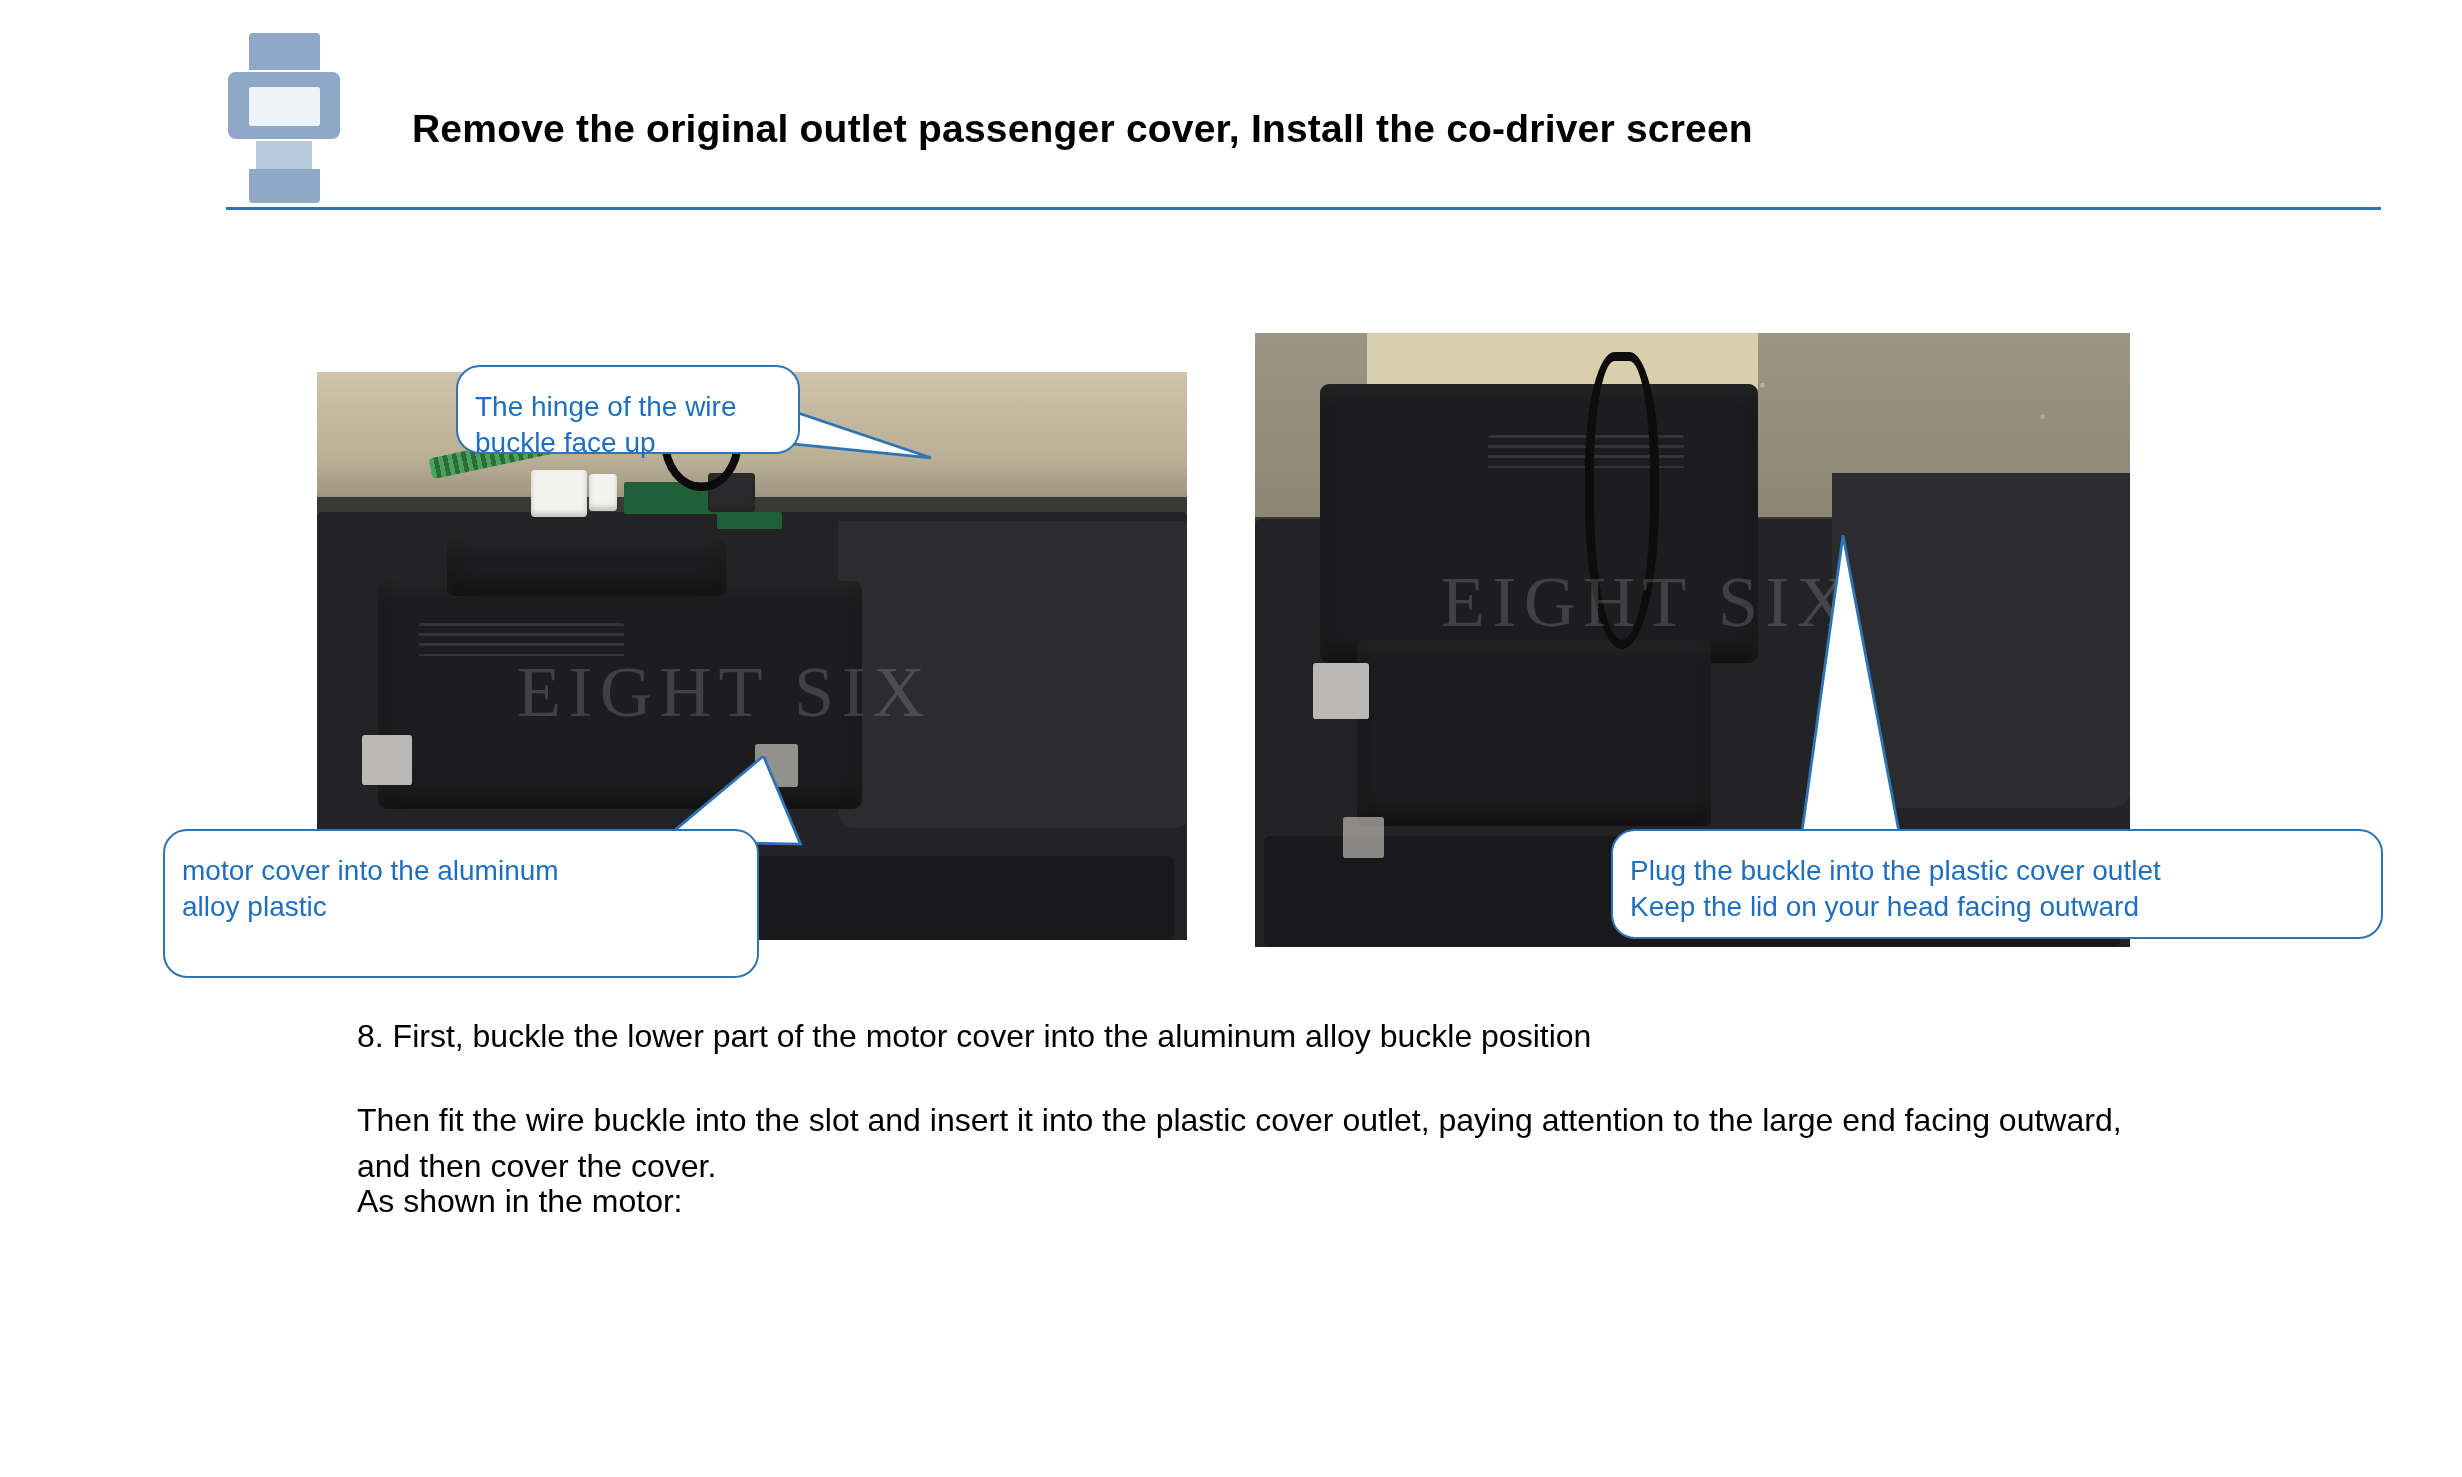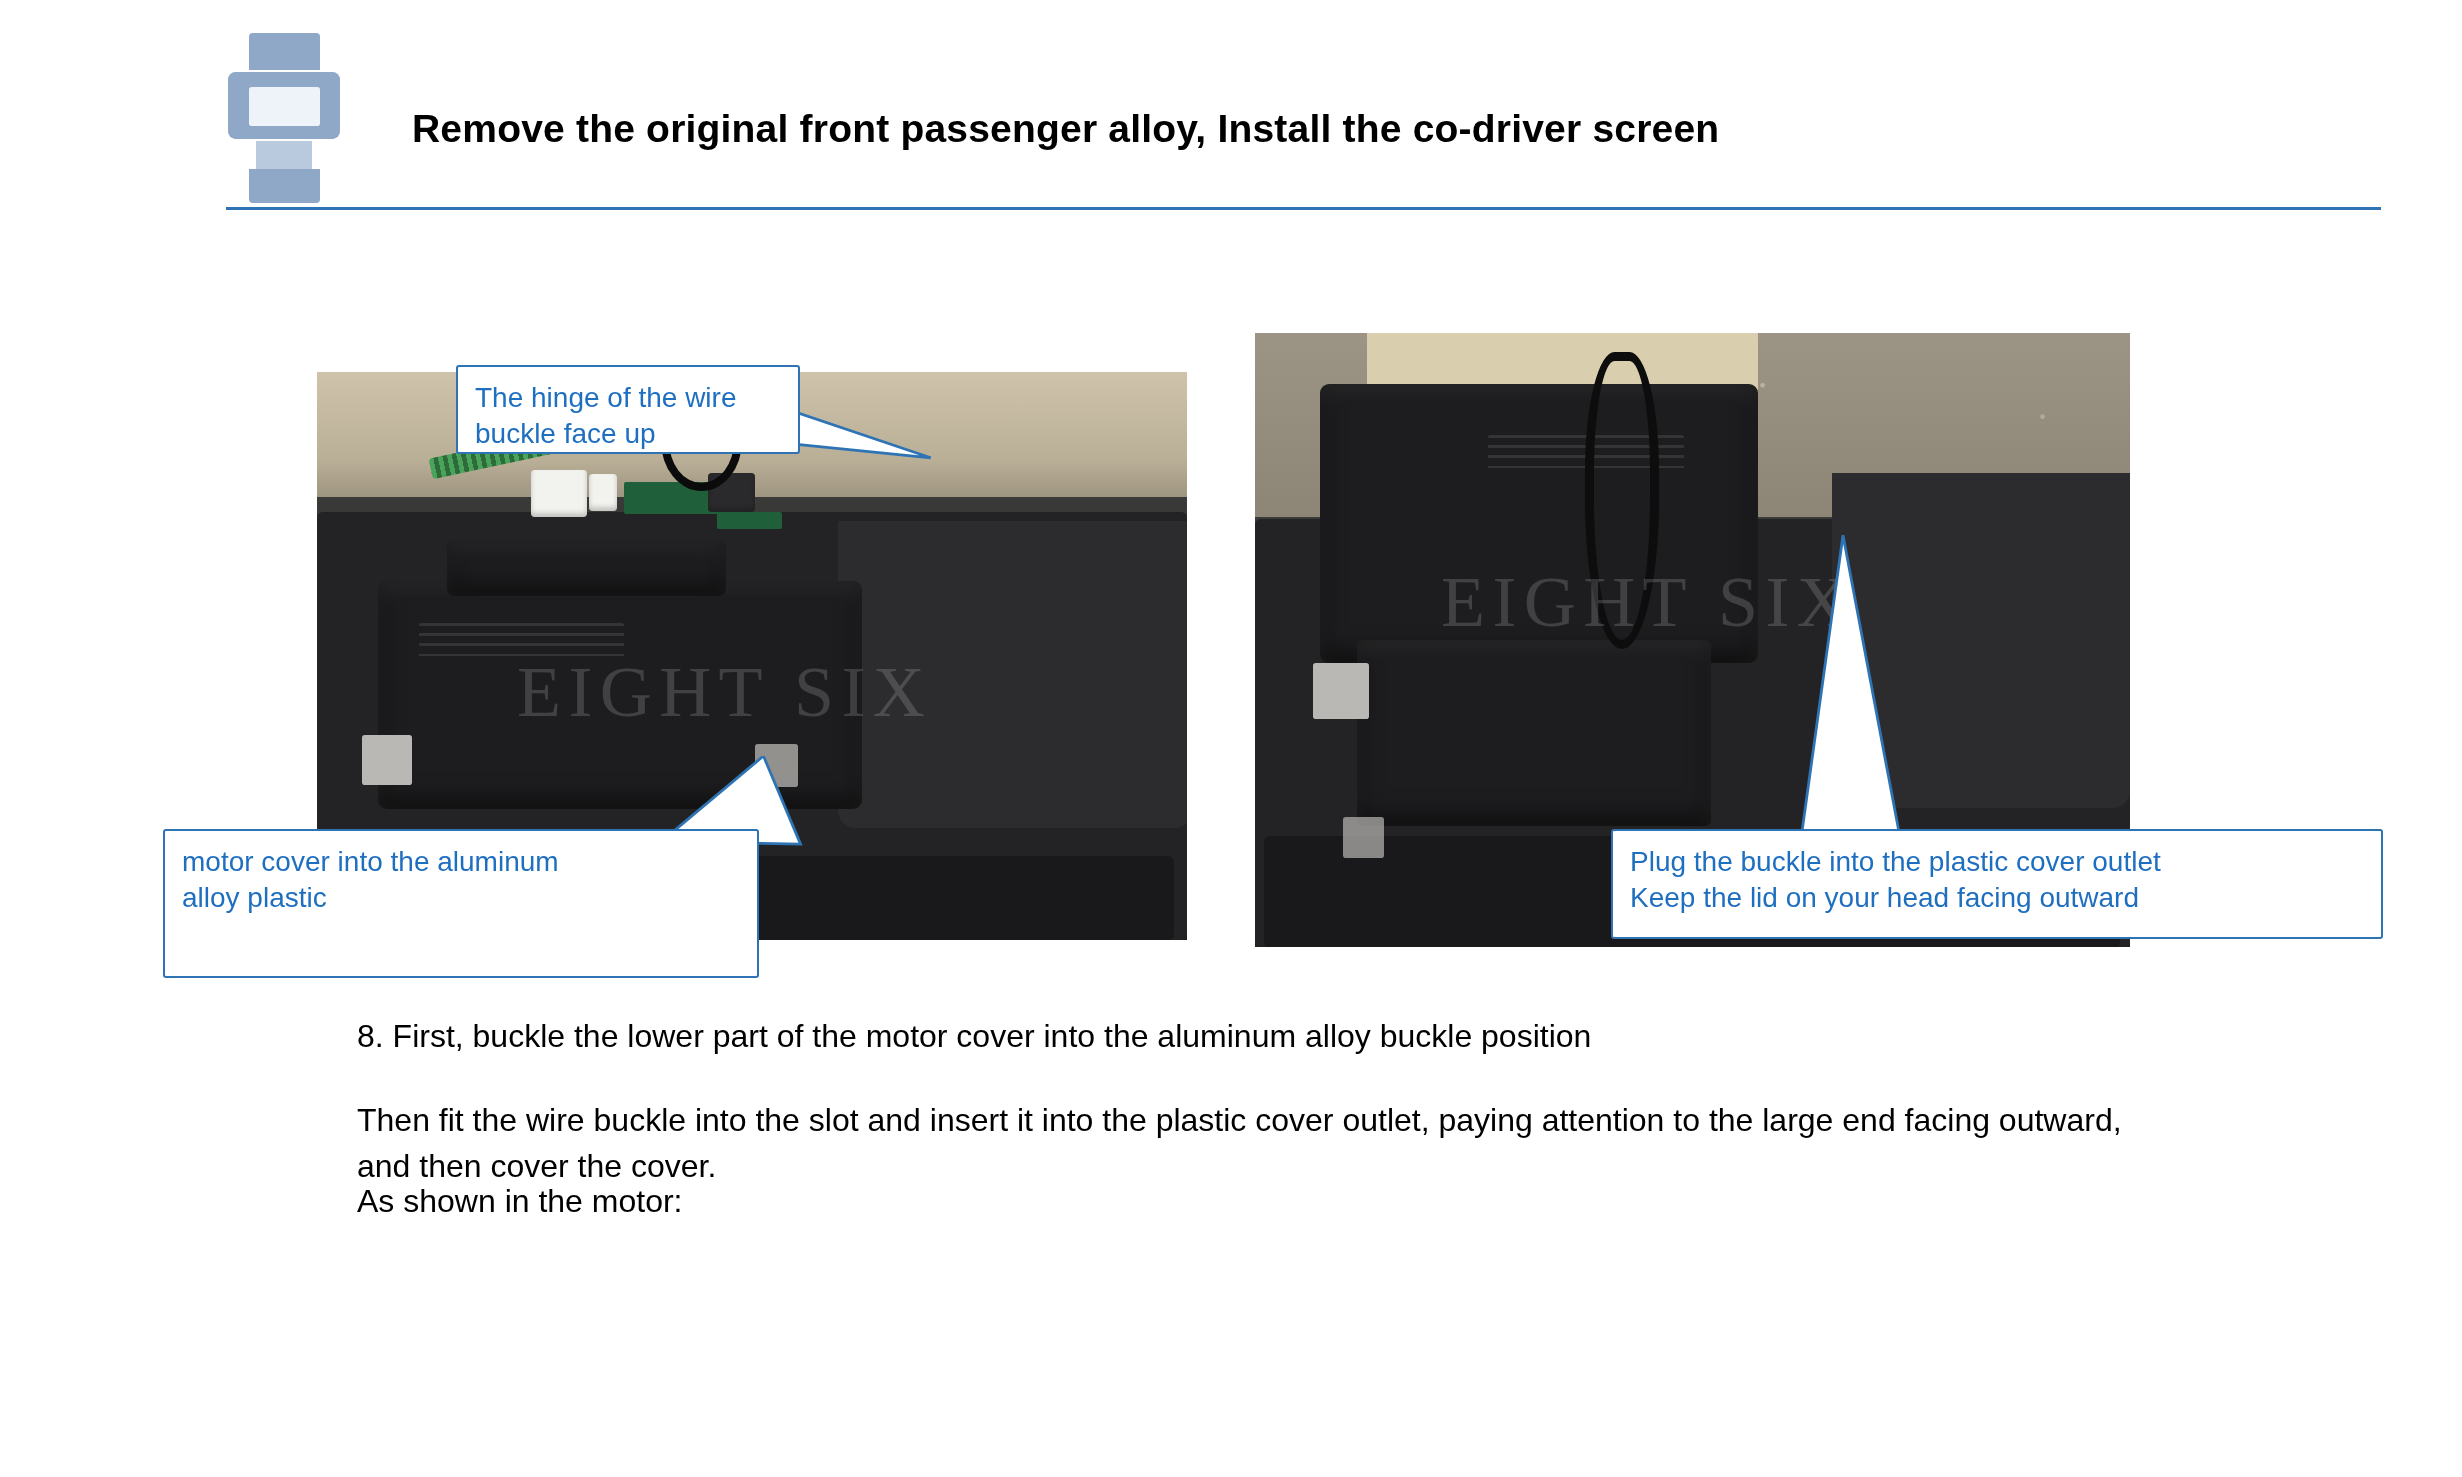--- a/index.html
+++ b/index.html
@@ -190,25 +190,25 @@
     letter-spacing: 7.4px;
     font-family: "Liberation Serif", serif;
     white-space: nowrap;
   }
 
   
   .callout {
     position: absolute;
     background: #ffffff;
     border: 2.8px solid #2e74b5;
-    border-radius: 3px;
+    border-radius: 24px;
     color: #1f6fc0;
     font-size: 28px;
     line-height: 1.28;
-    padding: 13px 17px;
+    padding: 22px 17px;
     box-sizing: border-box;
     z-index: 5;
   }
   .callout-tail {
     position: absolute;
     z-index: 4;
   }
   .callout-tail svg { display: block; }
 
   #callout-hinge { left: 456px; top: 365px; width: 344px; height: 89px; }
@@ -232,21 +232,21 @@
 <div id="header">
 
   <div id="header-icon">
     <div class="printer-top"></div>
     <div class="printer-body"></div>
     <div class="printer-paper"></div>
     <div class="printer-out"></div>
     <div class="printer-base"></div>
   </div>
 
-  <div id="header-title">Remove the original front passenger alloy, Install the co-driver screen</div>
+  <div id="header-title">Remove the original outlet passenger cover, Install the co-driver screen</div>
   <div id="header-rule"></div>
 </div>
 
 <div class="photo" id="photo-left">
   <div class="bg-counter" style="height:26%;"></div>
   <div class="bg-floor"></div>
 
   <div class="part-tray" style="left:0px; top:140px; width:870px; height:428px; background:#232325;"></div>
   <div class="part-tray" style="left:521px; top:149px; width:354px; height:307px; background:#2c2c2e; border-radius:0 0 17px 17px;"></div>
   <div class="part-tray" style="left:18.6px; top:484px; width:838px; height:84px; background:#19191b;"></div>

